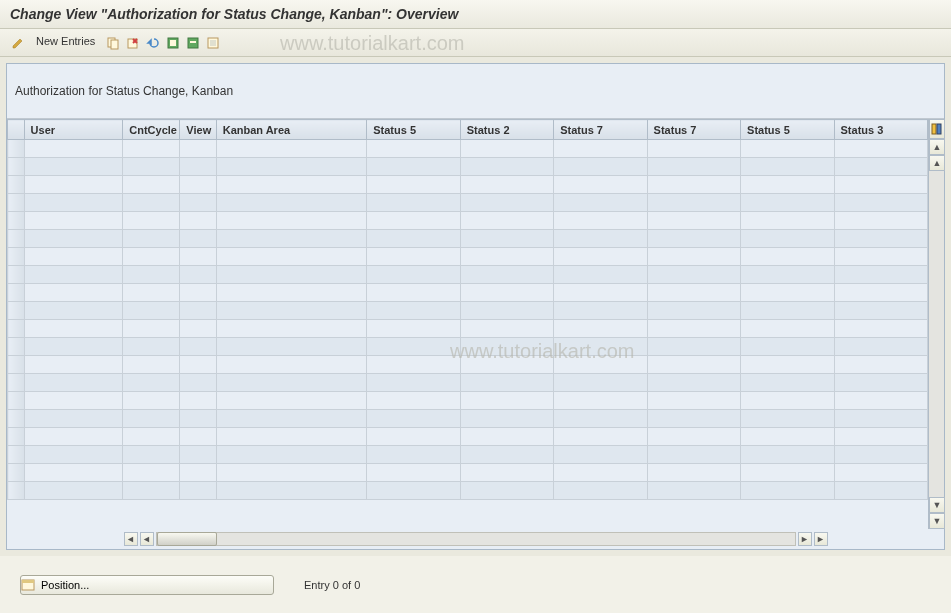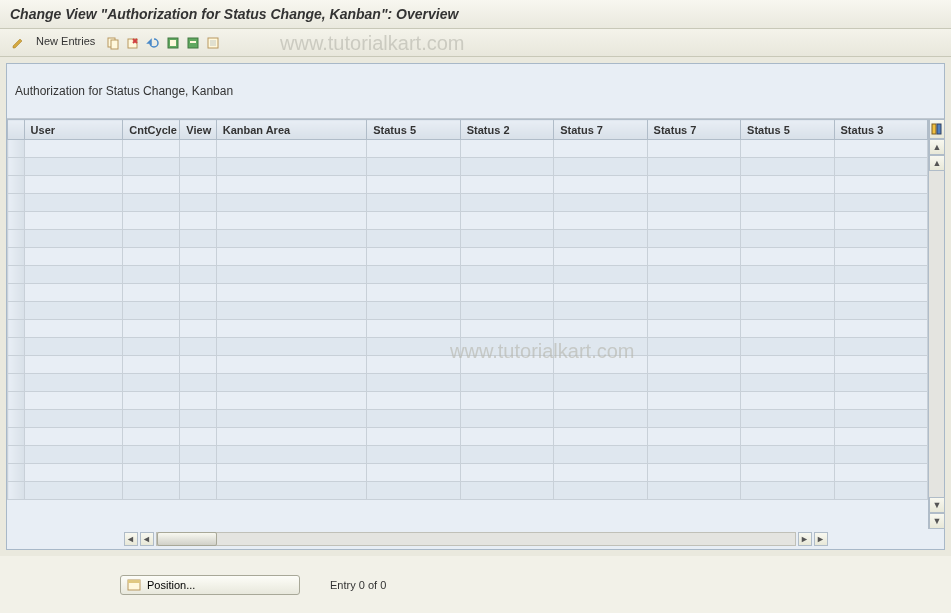--- a/index.html
+++ b/index.html
@@ -193,29 +193,28 @@
     .footer-area {
       position: absolute;
       bottom: 18px;
       left: 0;
       right: 0;
       display: flex;
       align-items: center;
       padding: 0 20px;
     }
     .position-btn {
-      margin-left: 100px;
-      width: 180px;
+      width: 254px;
       height: 20px;
       background: linear-gradient(to bottom, #fdfdf8, #e8e8dc);
       border: 1px solid #a8a898;
       border-radius: 3px;
       display: flex;
       align-items: center;
-      padding: 0 6px;
+      padding: 0 0;
       cursor: pointer;
       gap: 6px;
     }
     .entry-text {
       margin-left: 30px;
       font-size: 11px;
       color: #333;
       text-align: center;
     }
     .th-selector {

